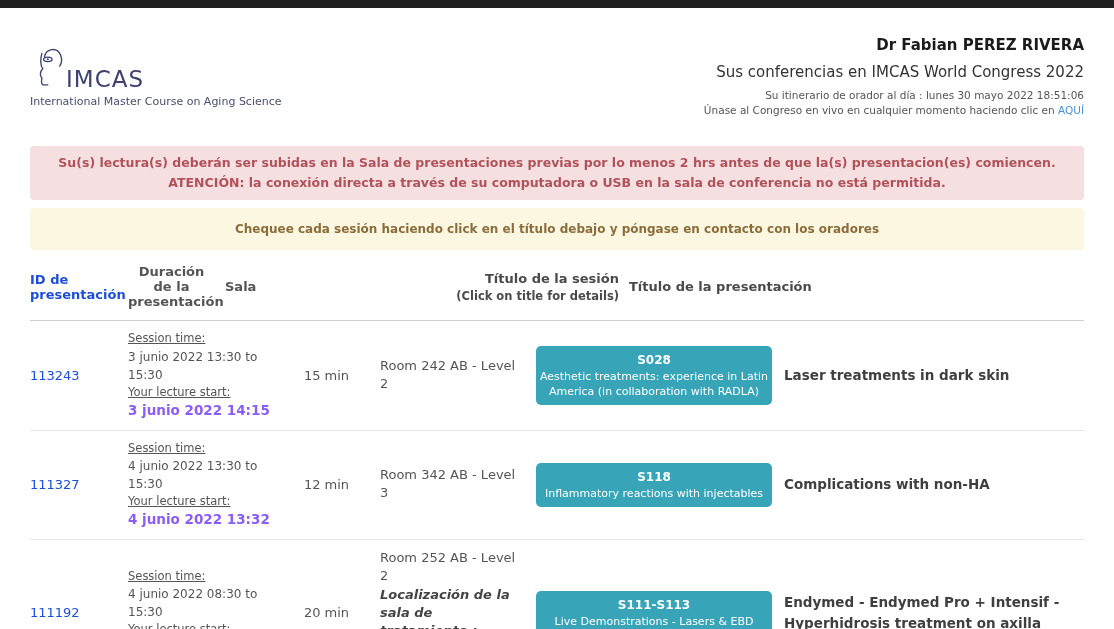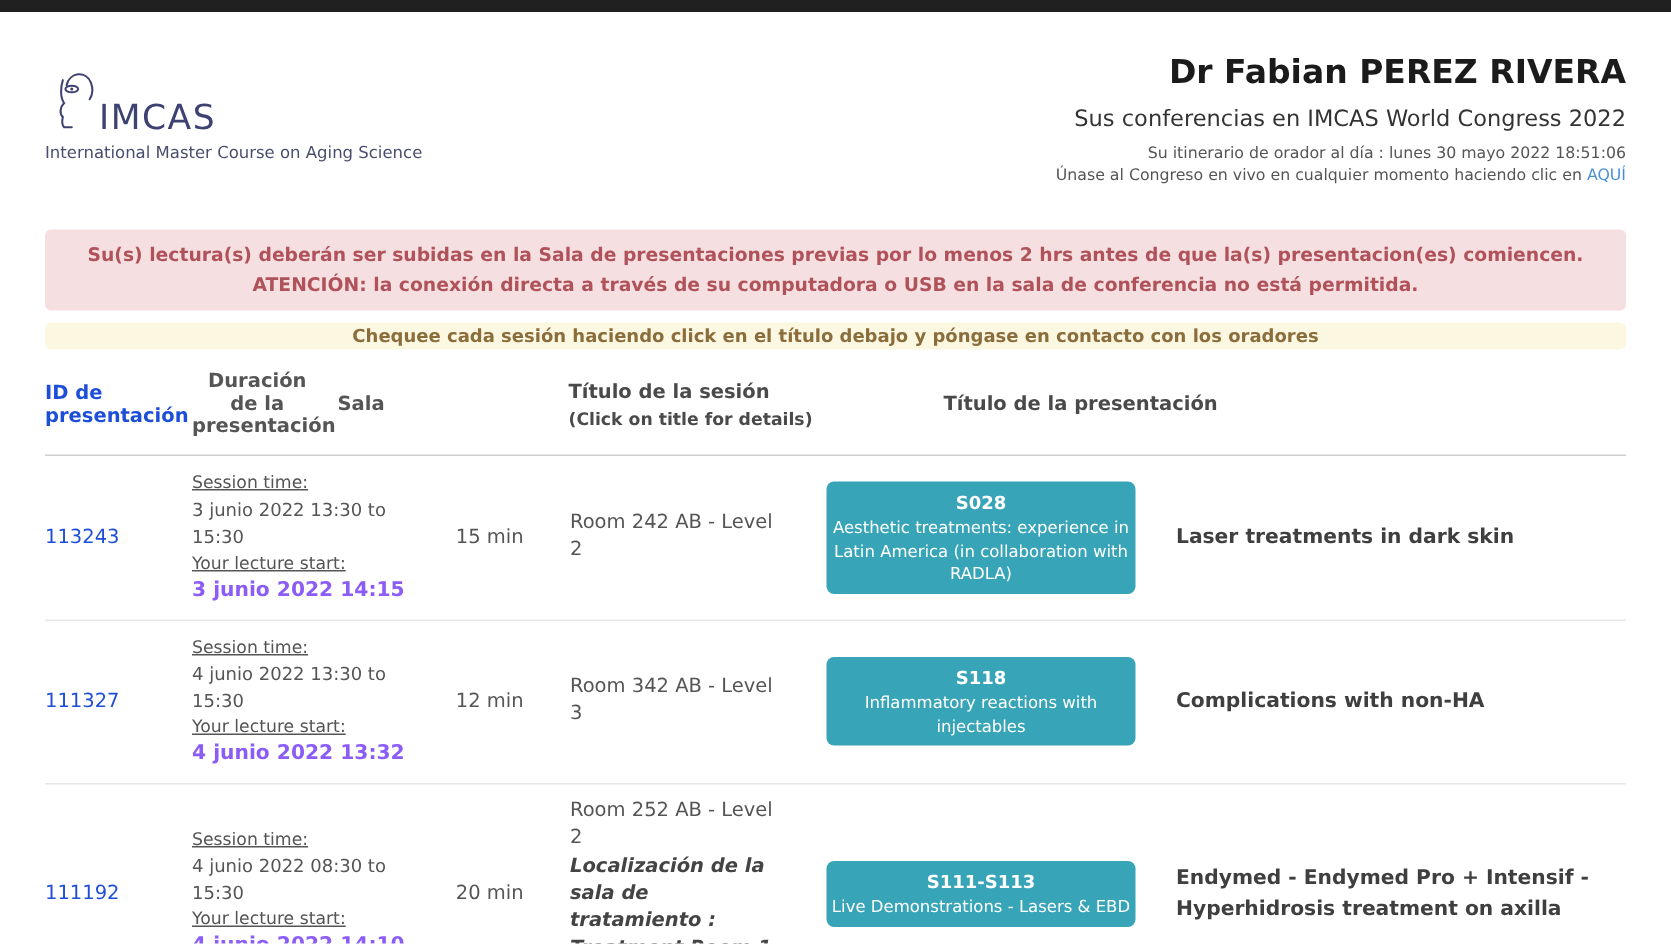--- a/index.html
+++ b/index.html
@@ -9,58 +9,58 @@
   .page { padding:0 30px; }
 
   
   .header-row { display:flex; justify-content:space-between; align-items:flex-start; margin-top:26px; }
   .logo-block { margin-top:10px; }
   .logo-line { display:flex; align-items:flex-end; }
   .logo-face { width:34px; height:46px; }
   .logo-text { font-size:23px; color:#3d4272; letter-spacing:1px; margin-left:2px; margin-bottom:-2px; }
   .logo-tagline { font-size:11px; color:#4a4e6e; margin-top:5px; }
   .header-right { text-align:right; margin-top:2px; }
-  .doctor-name { font-size:22px; font-weight:bold; color:#1b1b1b; }
+  .doctor-name { font-size:15px; font-weight:bold; color:#1b1b1b; }
   .header-sub { font-size:15px; color:#333; margin-top:9px; }
   .header-small { font-size:10.5px; color:#555; margin-top:7px; line-height:1.45; }
   .link-blue { color:#4a8fd3; cursor:pointer; text-decoration:none; }
 
   
   .notice-pink { margin-top:28px; background:#f6dfe1; color:#b0525a; border-radius:4px;
                  text-align:center; font-weight:bold; font-size:12.5px; line-height:1.6;
                  padding:7px 16px; }
   .notice-yellow { margin-top:8px; background:#fcf7e1; color:#8a6d3b; border-radius:4px;
-                   text-align:center; font-weight:bold; font-size:12px; padding:2px 10px; }
+                   text-align:center; font-weight:bold; font-size:12px; padding:14px 10px; }
 
   
   .table { margin-top:4px; }
   .thead { display:flex; align-items:center; border-bottom:1px solid #cfcfcf;
            padding:10px 0 11px; color:#4a4a4a; font-size:13px; font-weight:bold; }
   .trow { display:flex; align-items:center; padding:9px 0; border-bottom:1px solid #e6e6e6; }
   .trow:last-child { border-bottom:none; }
   .cell { padding-right:10px; }
   .c-id   { width:98px; }
   .c-fecha{ width:155px; }
   .c-dur  { width:97px;  text-align:center; }
   .c-sala { width:154px; }
   .c-ses  { width:250px; text-align:center; }
   .c-pres { width:300px; }
   .th-sub { font-size:11px; font-weight:bold; margin-top:2px; }
   .clock-icon { vertical-align:-1px; margin-right:2px; }
   .th-session-sub { font-size:11.5px; margin-top:3px; }
-  .c-ses.th-left { text-align:left; }
+  .c-ses.th-left { text-align:right; }
 
   .c-id { font-size:13px; color:#1d4ed8; }
   .time-label { font-size:11.5px; color:#555; text-decoration:underline; line-height:1.5; }
   .time-value { font-size:12px; color:#555; line-height:1.5; }
   .lecture-start { font-size:13.5px; font-weight:bold; color:#8b5cf6; line-height:1.45; }
   .c-dur { font-size:13px; color:#555; }
   .c-sala { font-size:13px; color:#555; line-height:1.4; }
   .room-note { font-size:13px; font-weight:bold; font-style:italic; color:#444; margin-top:1px; line-height:1.4; }
-  .session-btn { display:inline-block; width:206px; background:#38a4b8; color:#fff;
+  .session-btn { display:inline-block; width:236px; background:#38a4b8; color:#fff;
                  border-radius:5px; padding:5px 0; cursor:pointer; }
   .session-code { font-size:12px; font-weight:bold; line-height:1.5; }
   .session-title { font-size:11px; line-height:1.45; }
   .pres-title { font-size:13.5px; font-weight:bold; color:#3f3f3f; line-height:1.55; }
 </style>
 </head>
 <body>
 
 <div class="topbar"></div>
 

